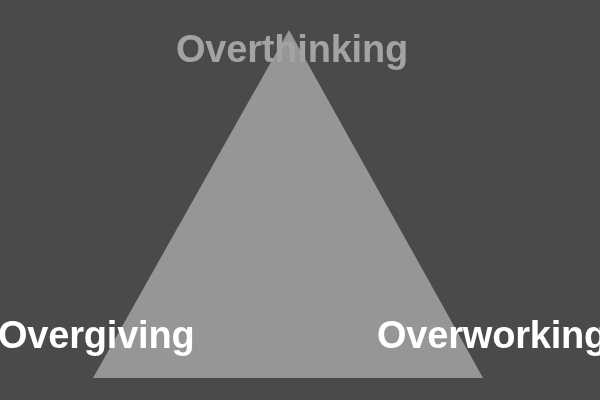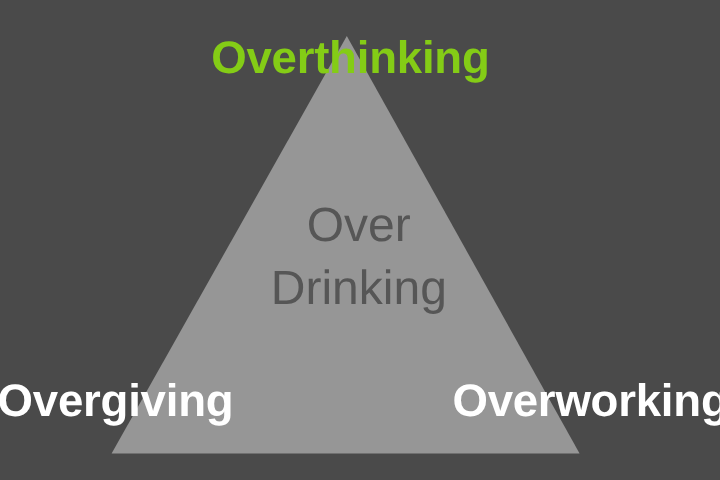--- a/index.html
+++ b/index.html
@@ -70,24 +70,20 @@
 </style>
 </head>
 <body style="background: rgb(74, 74, 74);">
 
 <div id="diagram-canvas" style="background: rgb(74, 74, 74);">
 
   <svg id="triangle-svg" viewBox="0 0 600 400" xmlns="http://www.w3.org/2000/svg" aria-hidden="true">
     <polygon id="triangle-polygon" points="289,30 483,378 93,378" fill="#969696"></polygon>
   </svg>
 
-  <div class="corner-label" id="label-overthinking" style="color: #84cc16; font-weight: bold;">Overthinking</div>
+  <div class="corner-label" id="label-overthinking" style="color: #a3a3a3; font-weight: bold;">Overthinking</div>
 
   <div class="corner-label" id="label-overgiving" style="color: rgb(255, 255, 255); font-weight: bold;">Overgiving</div>
 
   <div class="corner-label" id="label-overworking" style="color: rgb(255, 255, 255); font-weight: bold;">Overworking</div>
 
-  <div id="center-label" style="color: rgb(86, 86, 86); font-weight: normal;">
-    <span class="center-line">Over</span>
-    <span class="center-line">Drinking</span>
-  </div>
 
 </div>
 
 </body></html>

